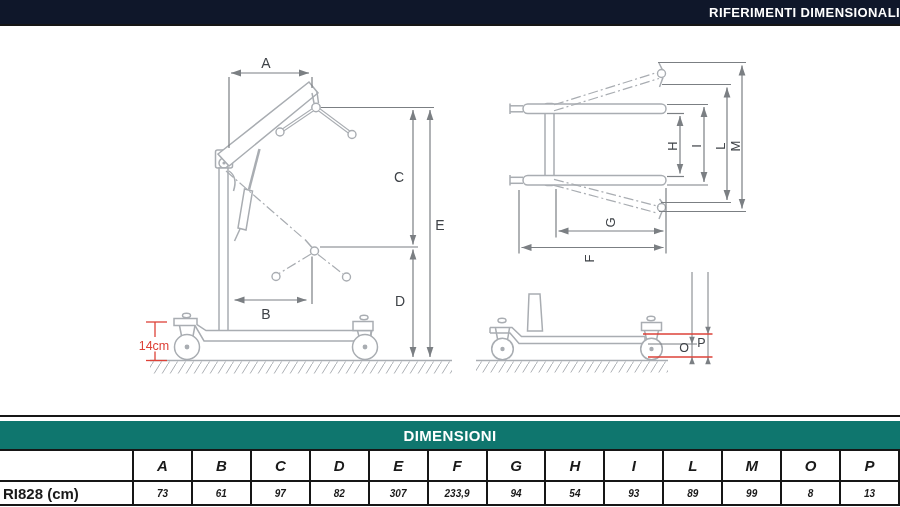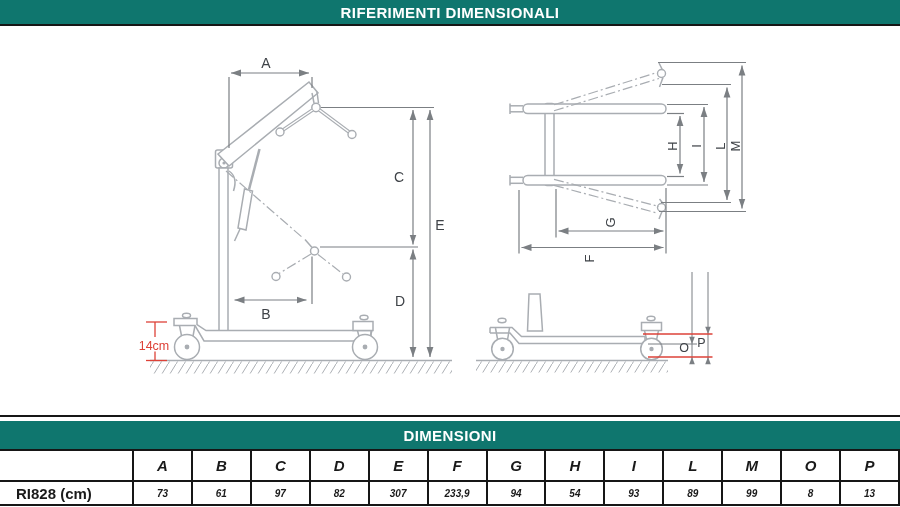--- a/index.html
+++ b/index.html
@@ -1,33 +1,33 @@
 <!DOCTYPE html>
 <html><head>
 <meta charset="utf-8">
 <style>
   html,body{margin:0;padding:0;background:#fff;}
   body{width:900px;height:507px;overflow:hidden;font-family:"Liberation Sans",sans-serif;}
-  .topbar{height:24px;background:#0f766e;border-bottom:2.5px solid #161616;
-          display:flex;align-items:center;justify-content:center;
-          color:#fff;font-weight:bold;font-size:15px;letter-spacing:.4px;}
+  .topbar{height:24px;background:#0f172a;border-bottom:2.5px solid #161616;
+          display:flex;align-items:center;justify-content:flex-end;
+          color:#fff;font-weight:bold;font-size:13px;letter-spacing:.4px;}
   #diagram-wrap{margin-top:4px;height:385px;}
   svg{display:block;}
   .rule{border-top:2px solid #161616;height:0;}
   .gap{height:4px;}
   .dimbar{height:28px;background:#0f766e;border-bottom:2px solid #161616;
           display:flex;align-items:center;justify-content:center;
           color:#fff;font-weight:bold;font-size:15px;letter-spacing:.4px;}
   table{border-collapse:collapse;width:900px;table-layout:fixed;}
   th,td{border:2px solid #161616;text-align:center;color:#1a1a1a;overflow:hidden;}
   th{height:27px;font-style:italic;font-size:15px;font-weight:bold;}
   td{height:20px;font-style:italic;font-size:10px;font-weight:bold;}
   th:first-child,td:first-child{border-left:none;}
   tr:first-child th{border-top:none;}
-  td.rowhead{font-style:normal;text-align:left;padding-left:16px;font-size:15px;}
+  td.rowhead{font-style:normal;text-align:left;padding-left:3px;font-size:15px;}
   th.rowhead{border-left:none;}
 </style>
 </head>
 <body>
 
 <div class="topbar">
   <span>RIFERIMENTI DIMENSIONALI</span>
 </div>
 
 <div id="diagram-wrap">

